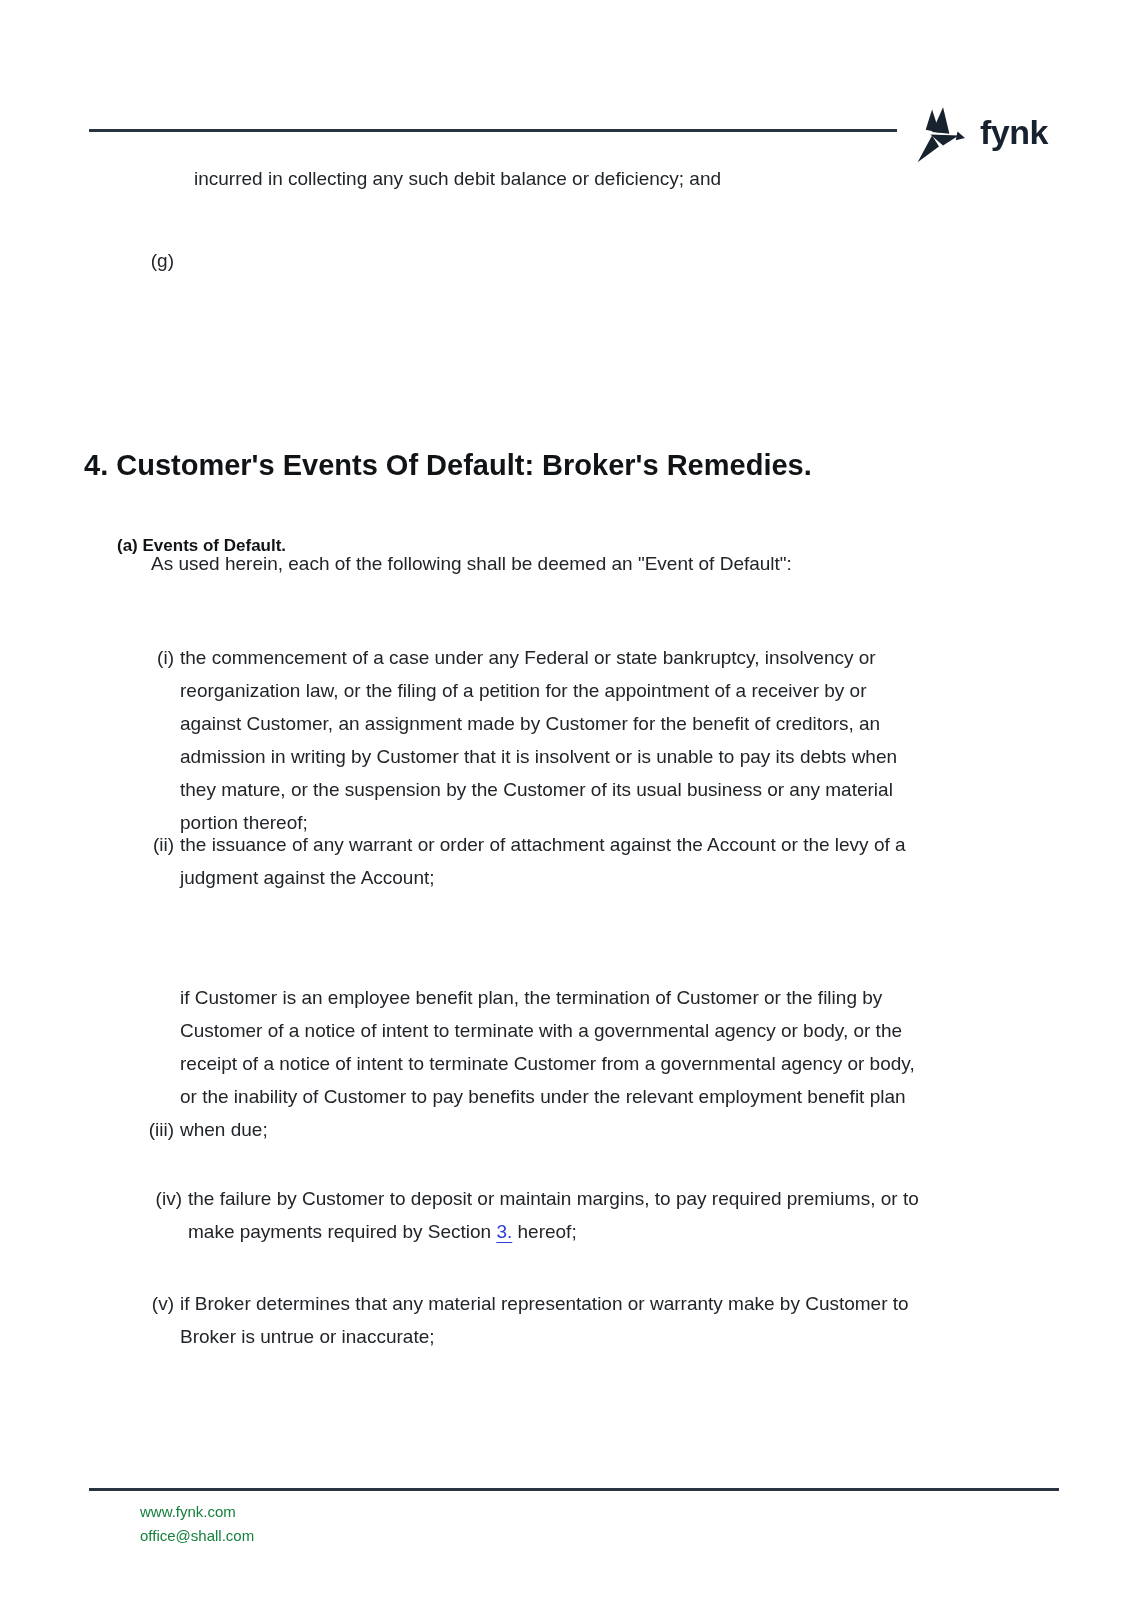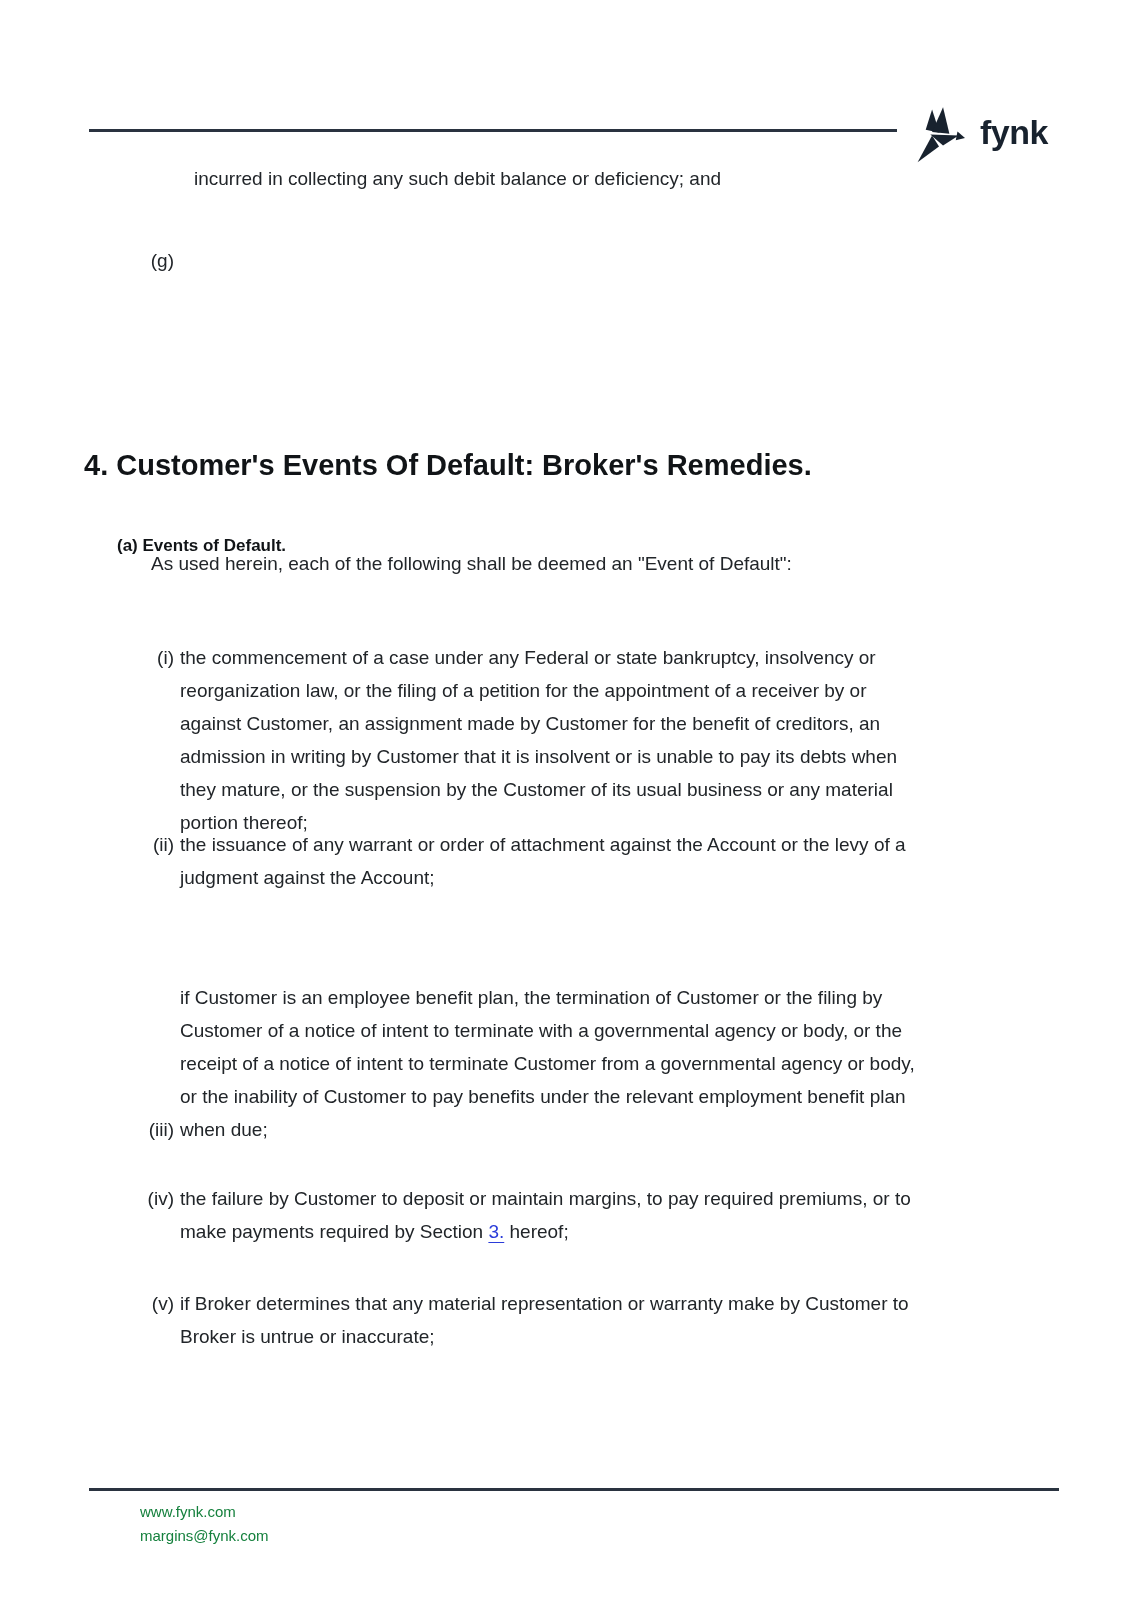--- a/index.html
+++ b/index.html
@@ -77,21 +77,21 @@
     display:block;
     width:174px;
     text-align:right;
     flex:0 0 174px;
   }
   .item .body{ margin-left:6px; }
   .it-g{ top:244px; }
   .it-i{ top:641px; }
   .it-ii{ top:828px; }
   .it-iii{ top:981px;align-items:flex-end; }
-  .it-iv{ top:1182px; }
+  .it-iv{ top:1182px;margin-left:8px; }
   .it-v{ top:1287px; }
 
   .seclink{
     color:#2b3cd9;
     text-decoration:underline;
     text-underline-offset:4px;
     cursor:pointer;
   }
 
   .footer-text{
@@ -170,16 +170,16 @@
   <div class="item it-v bodytext">
     <span class="lbl">(v)</span>
     <div class="body">if Broker determines that any material representation or warranty make by Customer to
 Broker is untrue or inaccurate;</div>
   </div>
 
   <div class="rule footer-rule"></div>
 
   <div class="footer-text">
     <div>www.fynk.com</div>
-    <div>margins@fynk.com</div>
+    <div>office@shall.com</div>
   </div>
 
 </div>
 
 </body></html>

